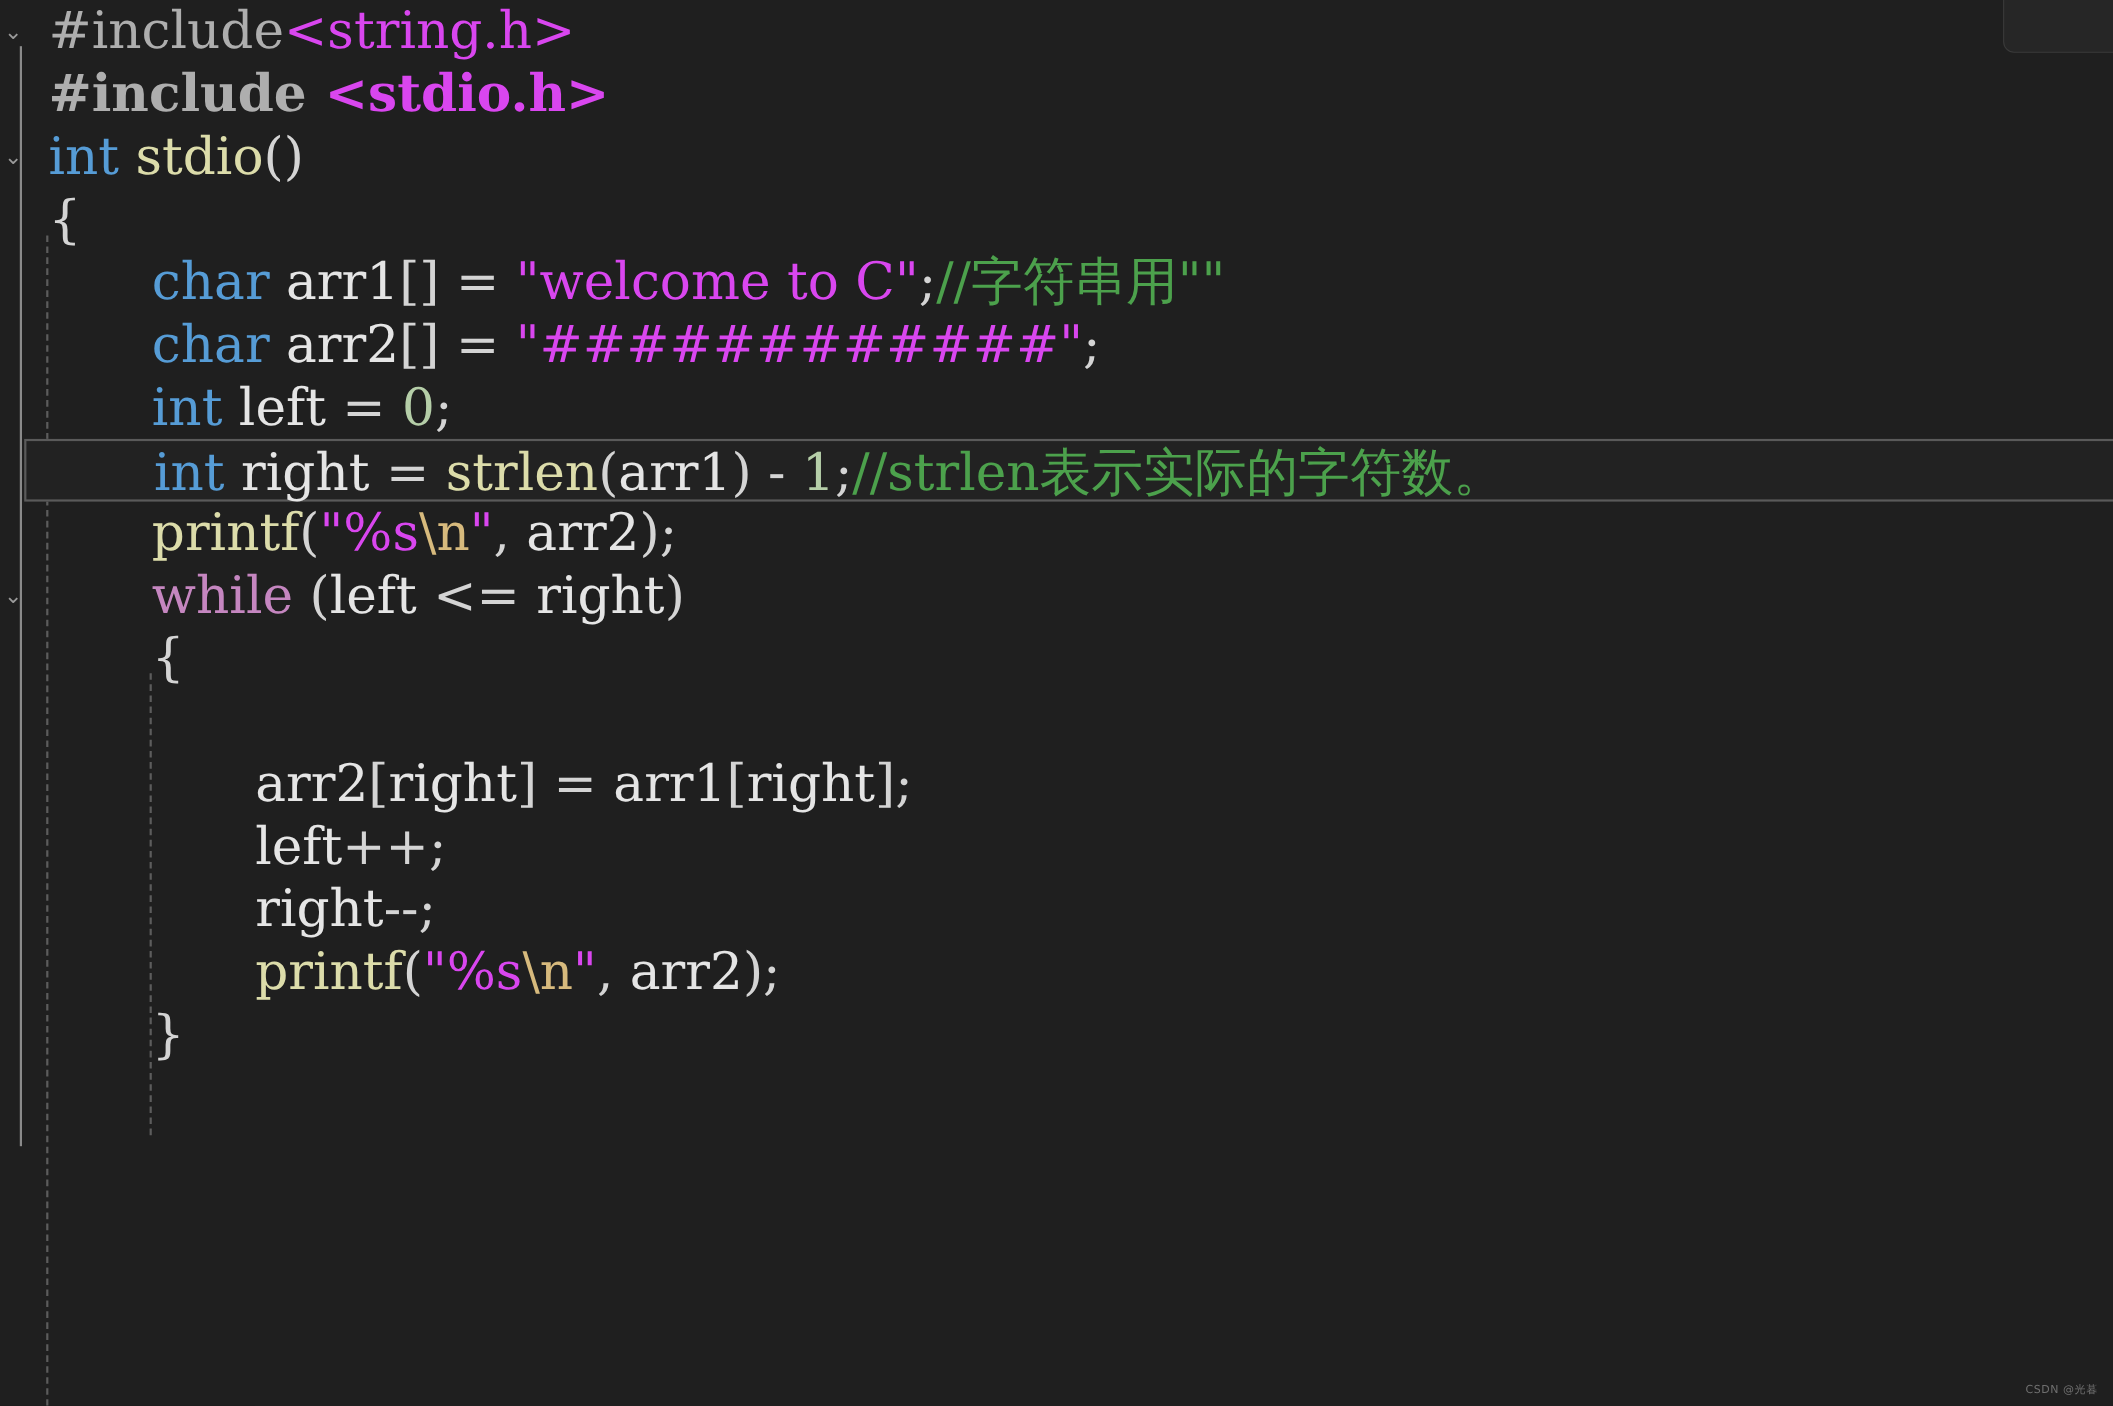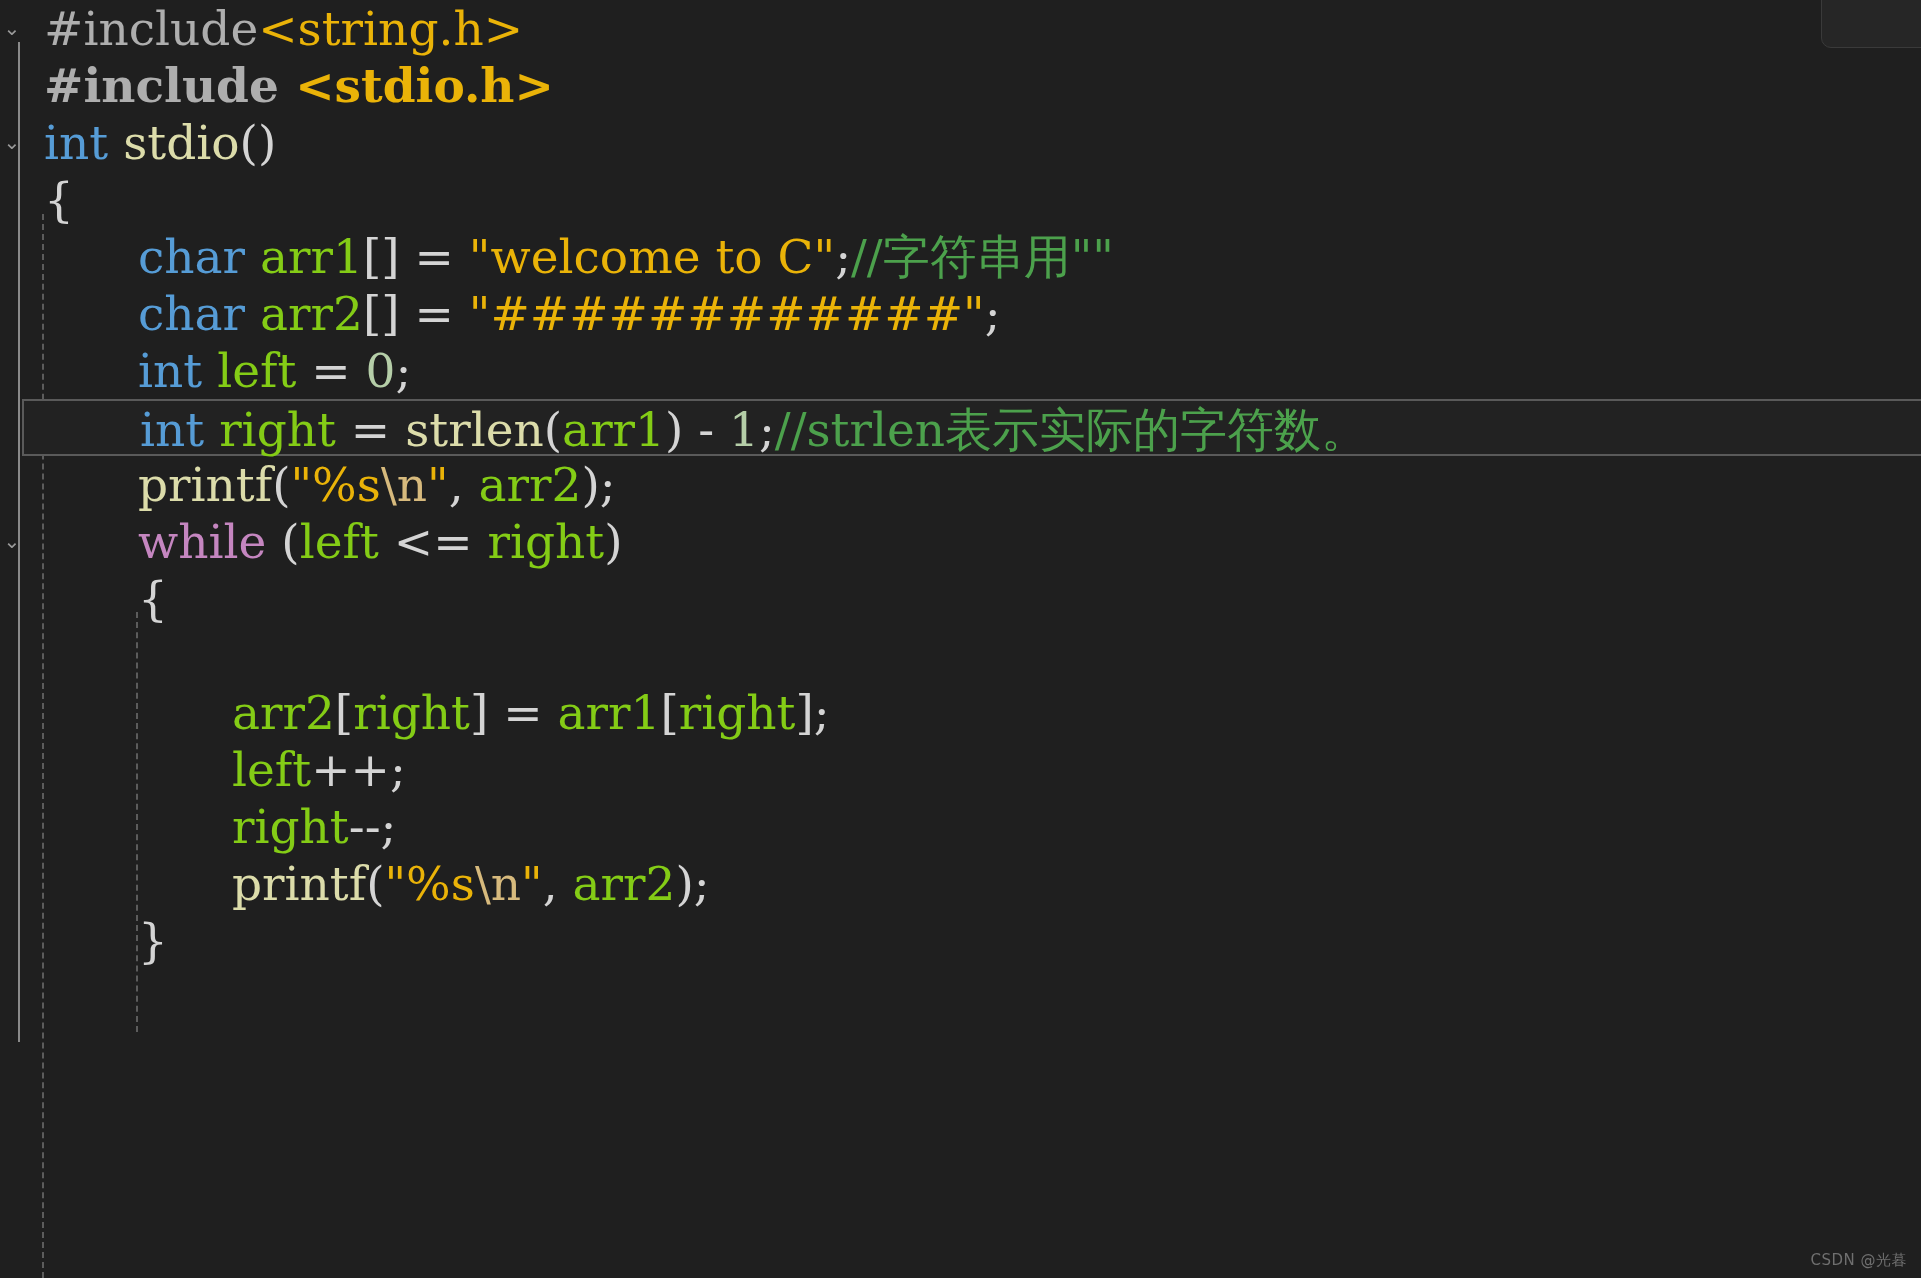--- a/index.html
+++ b/index.html
@@ -78,36 +78,36 @@
     position: absolute;
     width: 0px;
     border-left: 2px dashed #5c5c5c;
     left: 0;
   }
   .guide.solid { border-left: 2px solid #8a8a8a; border-left-style: solid; }
 
   
   .kw       { color: #569cd6; }   
   .kw2      { color: #c586c0; }   
-  .ident    { color: #84cc16; }   
+  .ident    { color: #e5e5e5; }   
   .fn       { color: #dcdcaa; }   
-  .str      { color: #eab308; }   
+  .str      { color: #d946ef; }   
   .num      { color: #b5cea8; }   
   .punc     { color: #d4d4d4; }   
   .pre      { color: #aeaeae; }   
   .cmt      { color: #4ca14c; }   
   .esc      { color: #d7ba7d; }   
 
   
   #watermark {
     position: absolute;
     right: 14px;
     bottom: 8px;
     font-family: "DejaVu Sans", sans-serif;
-    font-size: 15px;
+    font-size: 10px;
     color: #6f6f6f;
     letter-spacing: 0.5px;
   }
 </style>
 </head>
 <body>
 
 <div id="editor">
 
   <div id="minimap"></div>

